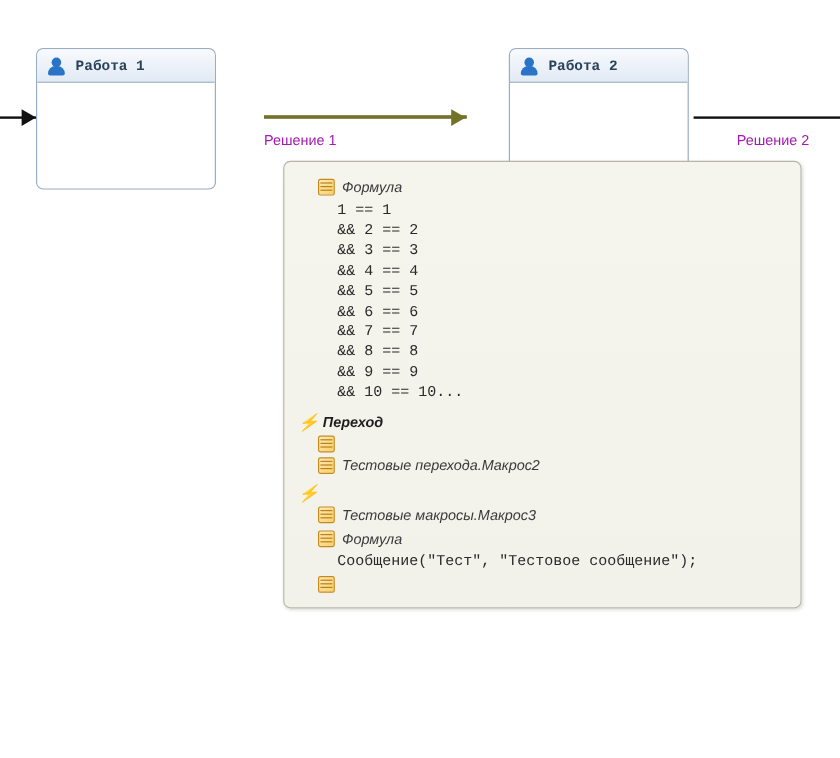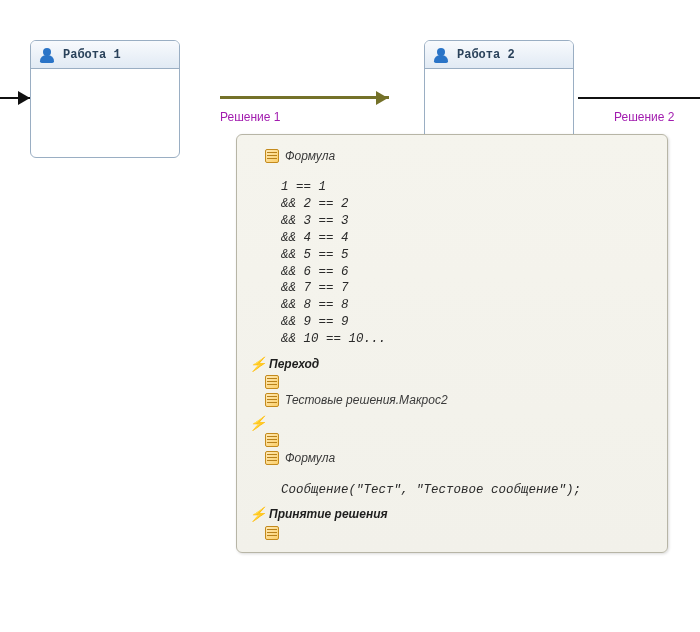--- a/index.html
+++ b/index.html
@@ -105,26 +105,25 @@
   .item-line {
     display: flex; align-items: center;
     gap: 6px;
     padding-left: 16px;
     margin-top: 3px;
     color: #3a3a3a;
   }
   .item-line .label { font-style: italic; text-align: center; }
 
   pre.code {
-    margin: 15px 0 2px 32px;
+    margin: 3px 0 2px 32px;
     font-family: "Courier New", monospace;
     font-size: 12.5px;
     color: #2a2a2a;
     white-space: pre;
-    font-style: italic;
   }
 
   
   .script-icon {
     display: inline-block;
     width: 14px; height: 14px; flex: 0 0 14px;
     position: relative;
   }
   .script-icon::before {
     content: "";
@@ -205,37 +204,34 @@
 
     <div class="section-title">
       <span class="bolt-icon"></span>
       <span>Переход</span>
     </div>
     <div class="item-line">
       <span class="script-icon"></span>
     </div>
     <div class="item-line">
       <span class="script-icon"></span>
-      <span class="label">Тестовые решения.Макрос2</span>
+      <span class="label">Тестовые перехода.Макрос2</span>
     </div>
 
     <div class="section-title">
       <span class="bolt-icon"></span>
     </div>
     <div class="item-line">
       <span class="script-icon"></span>
+      <span class="label">Тестовые макросы.Макрос3</span>
     </div>
     <div class="item-line">
       <span class="script-icon"></span>
       <span class="label">Формула</span>
     </div>
     <pre class="code">Сообщение("Тест", "Тестовое сообщение");</pre>
 
-    <div class="section-title">
-      <span class="bolt-icon"></span>
-      <span>Принятие решения</span>
-    </div>
     <div class="item-line">
       <span class="script-icon"></span>
     </div>
   </div>
 
 </div>
 
 </body></html>

